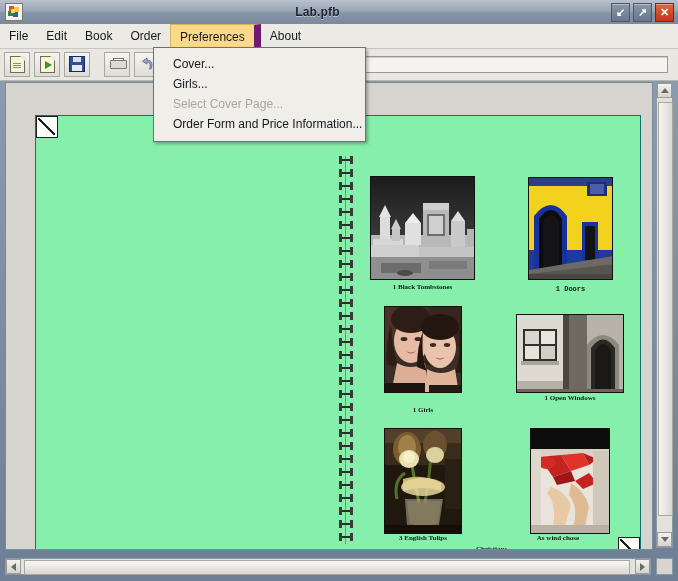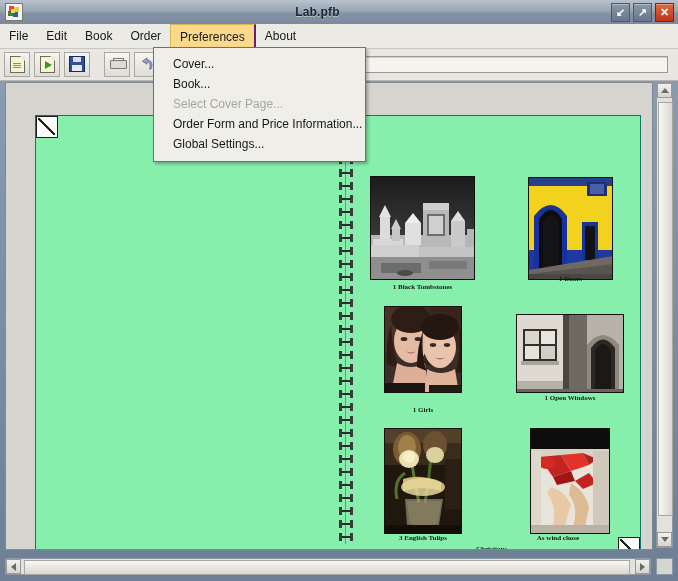--- a/index.html
+++ b/index.html
@@ -59,21 +59,21 @@
     z-index:40;
   }
   .menu-item{
     padding:0 9px;display:flex;align-items:center;
     font-size:12px;color:#16181c;cursor:default;
     white-space:nowrap;
   }
   .menu-item.open{
     background:#fbd98a;
     border-left:1px solid #d9b45f;
-    border-right:2px solid #701a75;
+    border-right:7px solid #701a75;
     border-top:1px solid #d9b45f;
   }
 
   
   .dropdown{
     position:absolute;left:153px;top:47px;width:211px;
     background:#efeee9;
     border:1px solid #6f6f6f;
     box-shadow:2px 2px 3px rgba(0,0,0,.28);
     padding:6px 0 7px 0;
@@ -294,24 +294,23 @@
     <div class="tool flat">
       <div class="pgicon">
         <span class="cur"></span>
       </div>
     </div>
     <input class="tool-input" type="text" value="" placeholder="" style="">
   </div>
 
   <div class="dropdown">
     <div class="dd-item">Cover...</div>
-    <div class="dd-item">Book...</div>
+    <div class="dd-item">Girls...</div>
     <div class="dd-item disabled">Select Cover Page...</div>
     <div class="dd-item">Order Form and Price Information...</div>
-    <div class="dd-item">Global Settings...</div>
   </div>
 
   <div class="workarea">
     <div class="canvas">
 
       <div class="sheet">
         <div class="handle tl"></div>
         <div class="handle br"></div>
 
         <div class="spiral">
@@ -514,21 +513,21 @@
             <path d="M14 103 L14 44 Q22 30 30 44 L30 103 Z" fill="#141416"></path>
             <rect x="53" y="44" width="16" height="38" fill="#17349c"></rect>
             <rect x="56" y="48" width="10" height="34" fill="#111214"></rect>
             <rect x="58" y="4" width="20" height="14" fill="#1c2f7d"></rect>
             <rect x="61" y="6" width="14" height="10" fill="#4a5fa8"></rect>
             <polygon points="0,92 85,78 85,103 0,103" fill="#6e6a63"></polygon>
             <polygon points="0,96 85,86 85,103 0,103" fill="#585550"></polygon>
             <rect x="0" y="96" width="85" height="7" fill="#4a4742"></rect>
           </svg>
         </div>
-        <div class="cap" style="left:492px;top:159px;width:85px;">1 Doors</div>
+        <div class="cap" style="left:492px;top:169px;width:85px;font-family:Liberation Mono, monospace;">1 Doors</div>
 
         <div class="photo" style="left:348px;top:190px;width:78px;height:87px;">
           <svg width="78" height="87" viewBox="0 0 78 87" preserveAspectRatio="none">
             <rect width="78" height="87" fill="#2a2020"></rect>
             <rect width="78" height="87" fill="#3b2d27"></rect>
             <path d="M0 0 L30 0 L26 40 L0 46 Z" fill="#4a3226"></path>
             <path d="M44 0 L78 0 L78 40 L52 34 Z" fill="#39251d"></path>
             <ellipse cx="26" cy="34" rx="17" ry="22" fill="#e6bba4"></ellipse>
             <ellipse cx="26" cy="12" rx="20" ry="14" fill="#2e1d16"></ellipse>
             <path d="M6 18 Q8 48 14 60 L2 58 Q0 36 6 18 Z" fill="#2e1d16"></path>

